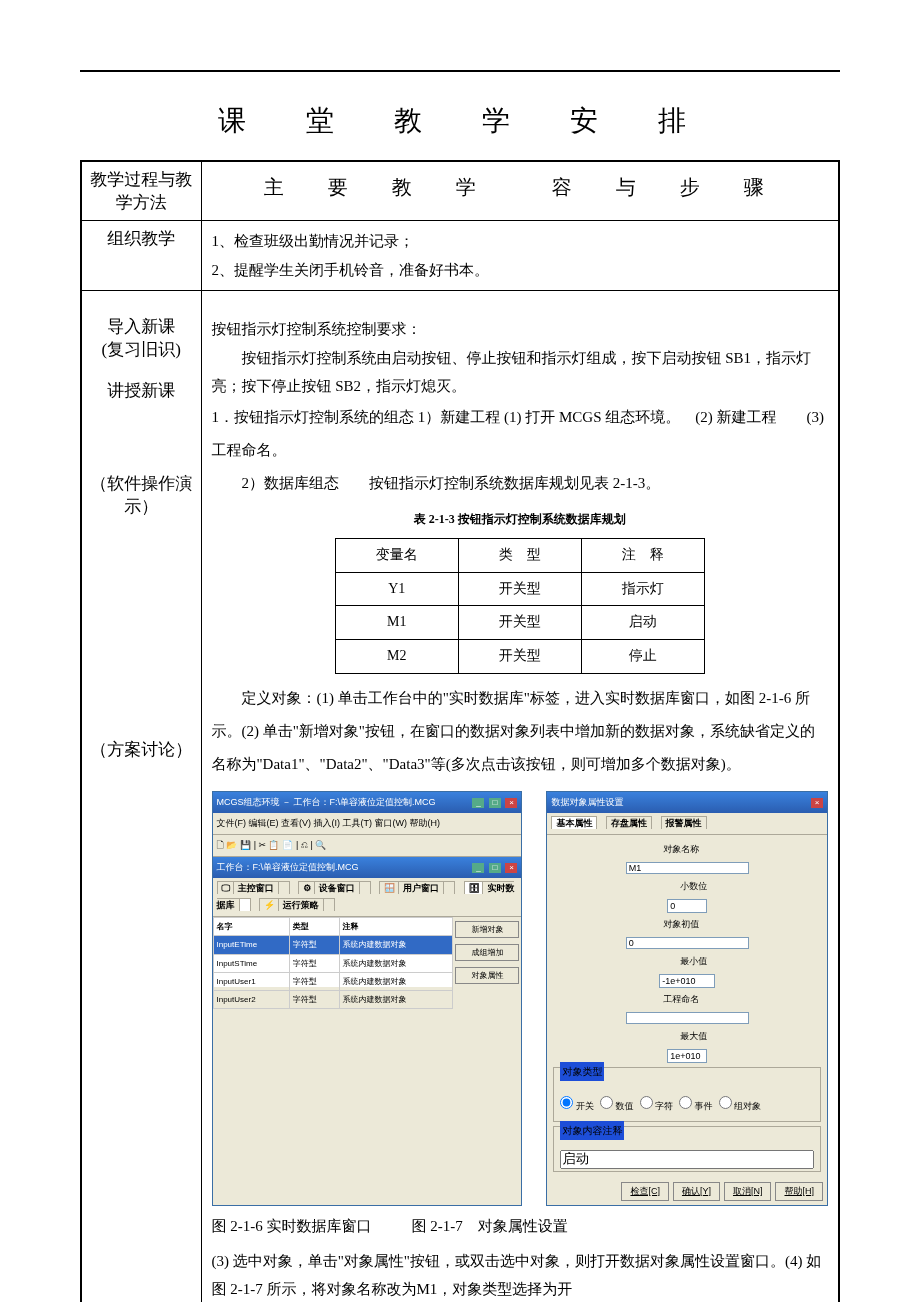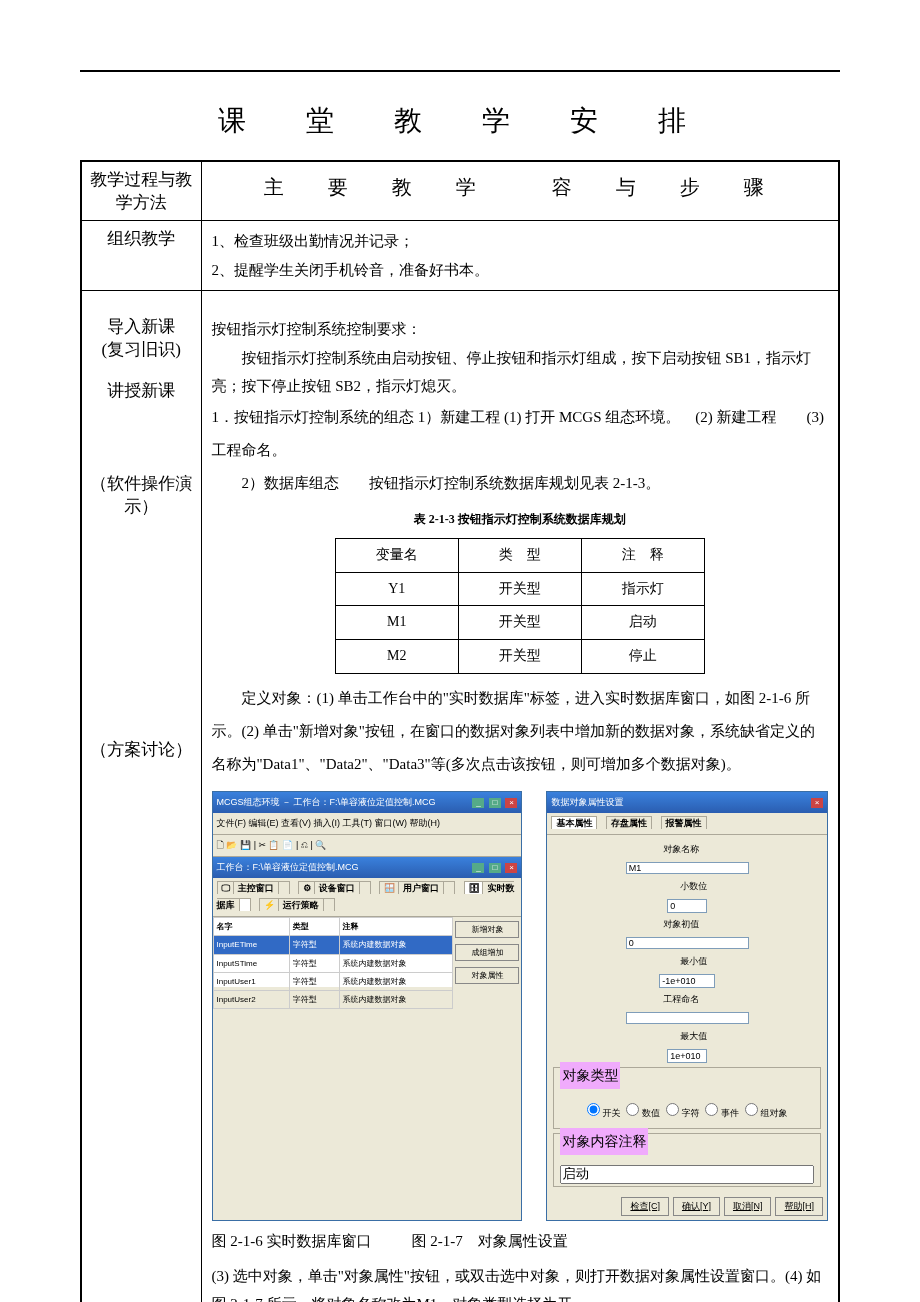--- a/index.html
+++ b/index.html
@@ -127,25 +127,25 @@
   .side-btns button{
     display:block; width:100%; font-size:8px; padding:2px 0; margin-bottom:6px;
     background:#ece9d8; border:1px solid #888; cursor:pointer;
   }
   .propwin .tabs span{ font-size:9px; }
   .propbody{ background:#ece9d8; padding:6px; font-size:9px; }
   .proprow{ display:flex; align-items:center; margin-bottom:3px; gap:4px;flex-direction:column;}
   .proprow label{ width:48px; }
   .proprow input[type=text]{ flex:1; font-size:9px; padding:0 2px; height:14px; border:1px solid #7f9db9;}
   .proprow .r-label{ width:40px; text-align:right; }
-  .radios{ display:flex; gap:6px; padding:4px 0; font-size:9px; flex-wrap:wrap;justify-content:center;}
+  .radios{ display:flex; gap:6px; padding:4px 0; font-size:9px; flex-wrap:wrap;}
   .propbtns{ display:flex; justify-content:flex-end; gap:4px; padding:4px;text-decoration:underline;}
   .propbtns button{ font-size:9px; padding:2px 8px; background:#ece9d8; border:1px solid #888;}
   .group{ border:1px solid #aca899; padding:4px 6px 2px 6px; margin-top:4px;}
-  .group-title{ position:relative; top:-10px; background:#f0abfc; display:inline-block; padding:0 2px; font-size:14px;text-align:right;}
+  .group-title{ position:relative; top:-10px; background:#1d4ed8; display:inline-block; padding:0 2px; font-size:10px;text-align:right;}
   .fig-captions{ display:flex; gap:40px; font-size:15px; margin-bottom:6px;}
   .footer-title{
     text-align:center; font-size:28px; letter-spacing:16px;
     margin: 18px 0 10px 0; font-weight: normal;
   }
   .page-num{ text-align:center; font-size:14px; margin-top:30px; }
 </style>
 </head>
 <body>
 

